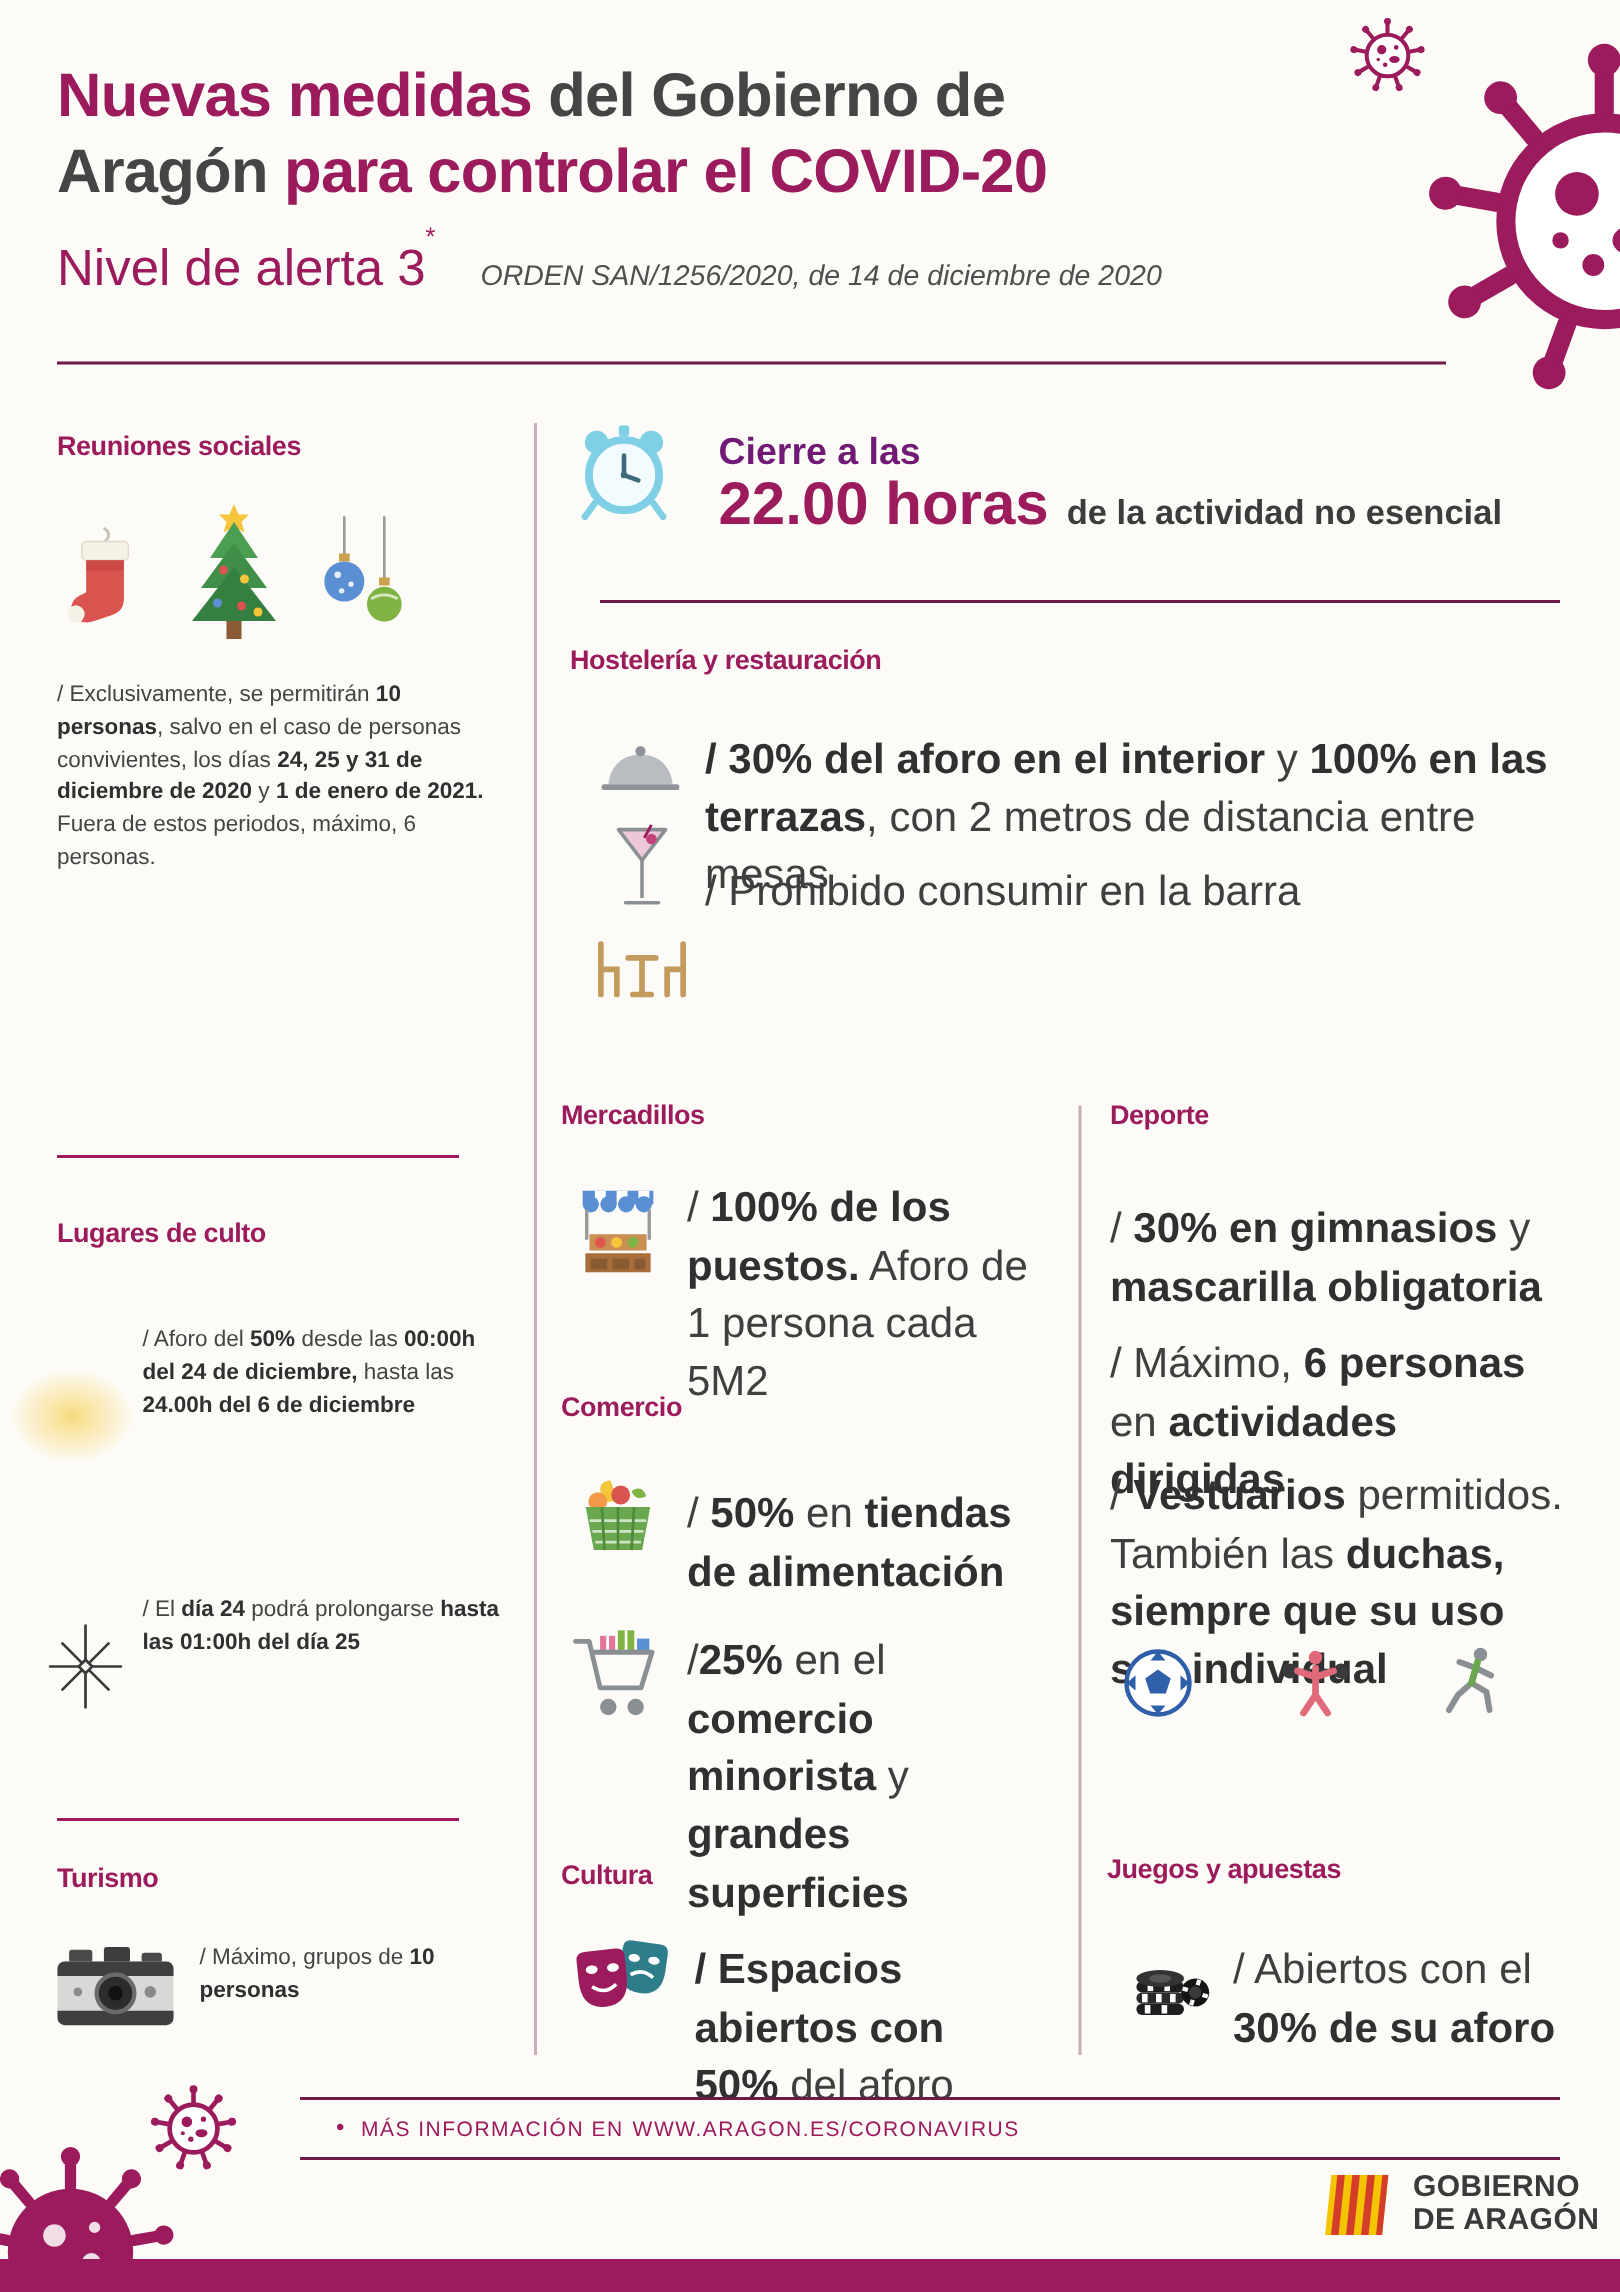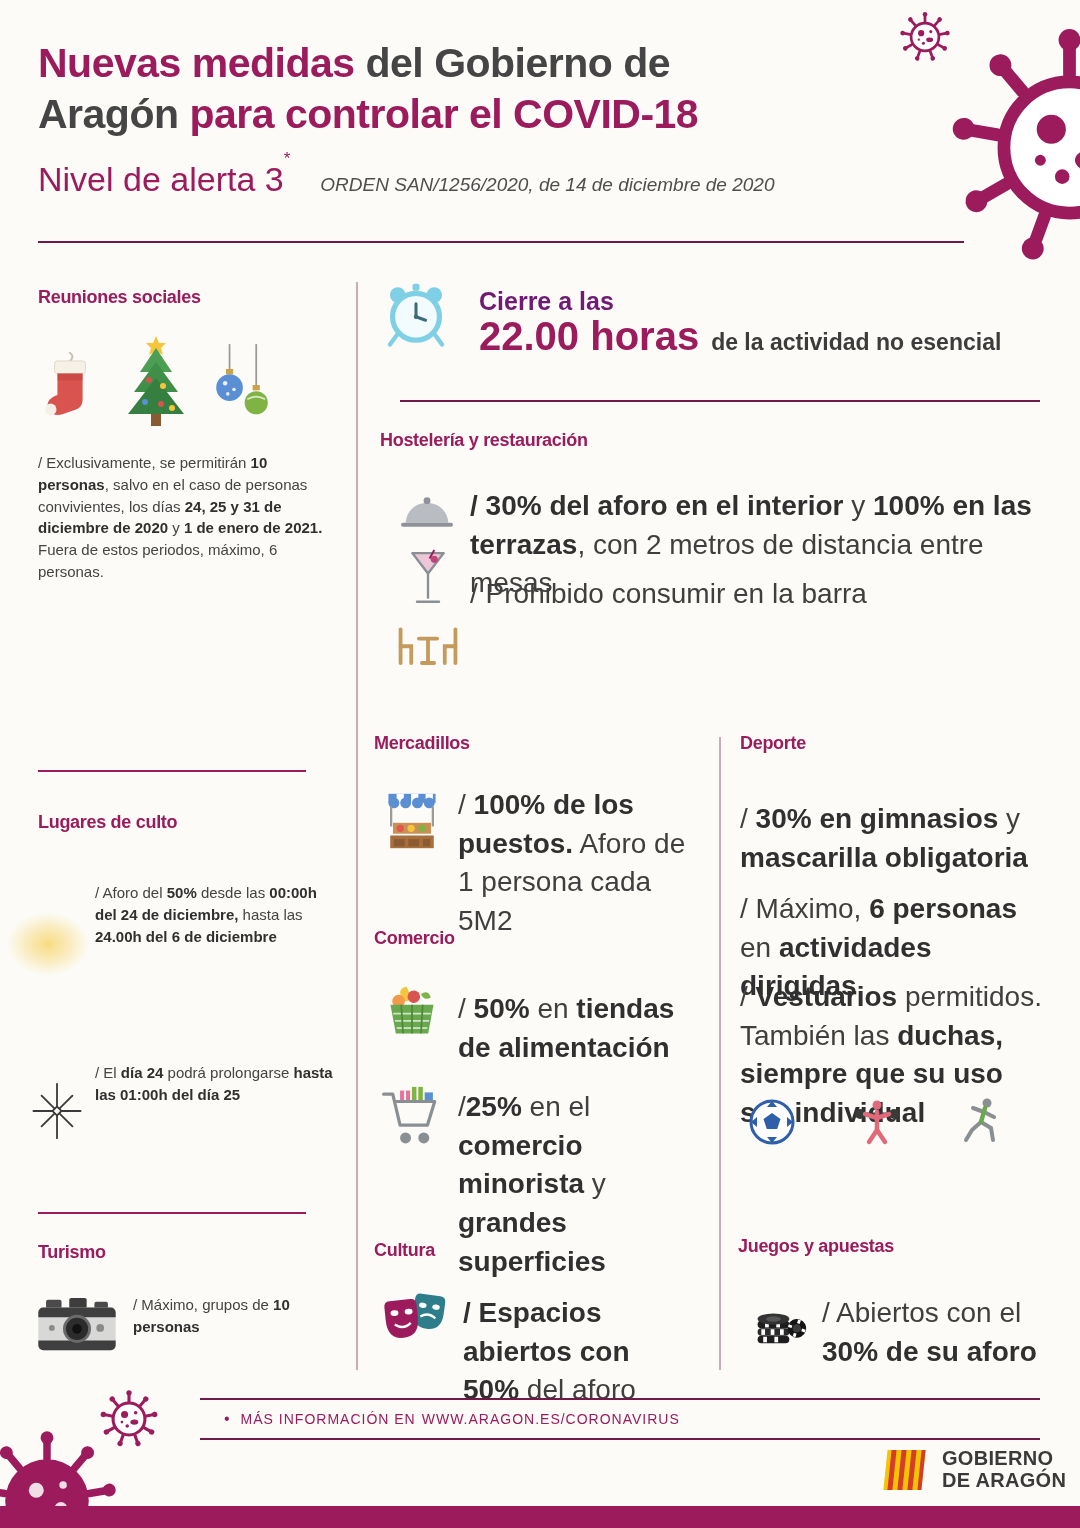--- a/index.html
+++ b/index.html
@@ -401,21 +401,21 @@
     </g>
   </symbol>
 </defs>
 </svg>
 
 <div class="page">
 
   <header class="abs" style="left:38px;top:38px;width:840px">
     <div class="title">
       <div><span class="b accent">Nuevas medidas</span><span class="b"> del Gobierno de</span></div>
-      <div><span class="b">Aragón </span><span class="b accent">para controlar el COVID-18</span></div>
+      <div><span class="b">Aragón </span><span class="b accent">para controlar el COVID-20</span></div>
     </div>
     <div class="alert-row">
       <div class="alert"><span>Nivel de alerta 3</span><sup>*</sup></div>
       <div class="order">ORDEN SAN/1256/2020, de 14 de diciembre de 2020</div>
     </div>
   </header>
 
   <svg class="abs" style="left:898px;top:10px;width:54px;height:54px;color:var(--accent)">
       <use href="#sym-virus"></use>
     </svg>

